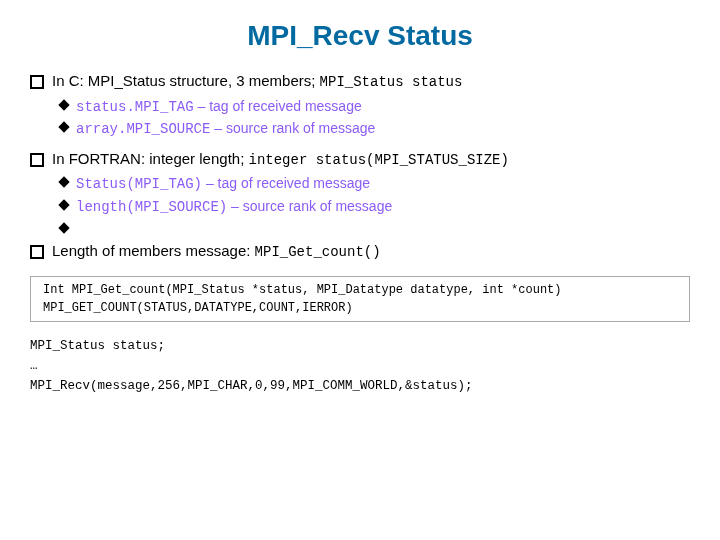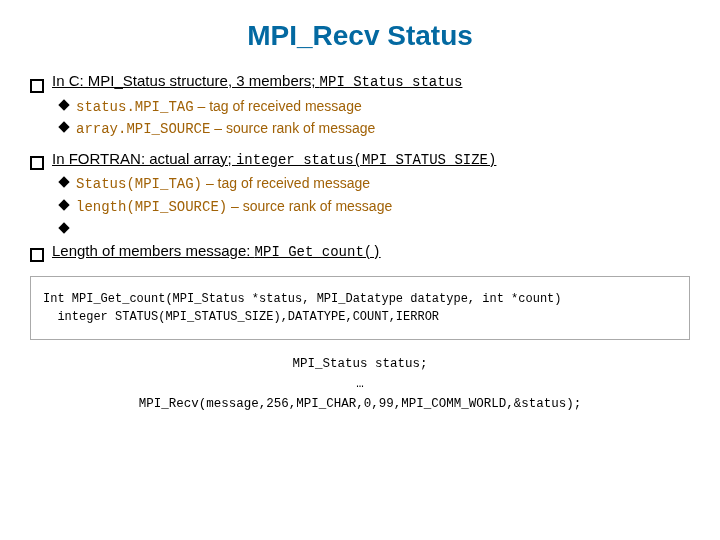--- a/index.html
+++ b/index.html
@@ -16,24 +16,23 @@
       font-size: 28px;
       font-weight: bold;
       margin-bottom: 18px;
       color: #0369a1;
     }
     .bullet-section {
       margin-bottom: 8px;
     }
     .bullet-main {
       display: flex;
-      align-items: flex-end;
+      align-items: center;
       font-size: 15px;
       margin-bottom: 4px;
-      text-decoration: underline;
     }
     .bullet-main .sq {
       display: inline-block;
       width: 14px;
       height: 14px;
       border: 2px solid #000;
       margin-right: 8px;
       margin-top: 2px;
       flex-shrink: 0;
     }
@@ -49,53 +48,52 @@
     .sub-bullets {
       margin-left: 30px;
       margin-top: 3px;
       margin-bottom: 3px;
     }
     .sub-bullet {
       display: flex;
       align-items: flex-start;
       font-size: 14px;
       margin-bottom: 2px;
-      color: #a16207;
+      color: #8b5cf6;
     }
     .sub-bullet .diamond {
       display: inline-block;
       width: 8px;
       height: 8px;
       background: #000;
       transform: rotate(45deg);
       margin-right: 8px;
       margin-top: 4px;
       flex-shrink: 0;
     }
     .sub-bullet-text {
       line-height: 1.4;
       font-size: 14px;
     }
     .code-box {
       border: 1px solid #aaa;
       background: #fff;
-      padding: 13px 12px;
+      padding: 4px 12px;
       font-family: 'Courier New', monospace;
       font-size: 12px;
       line-height: 1.5;
       margin: 14px 0 14px 0;
       color: #000;
     }
     .code-snippet {
       font-family: 'Courier New', monospace;
       font-size: 12.5px;
       line-height: 1.6;
       color: #000;
       margin-top: 12px;
-      text-align: center;
     }
     .code-snippet p {
       margin: 0;
     }
   </style>
 </head>
 <body>
 
 <h1>MPI_Recv Status</h1>
 
@@ -117,21 +115,21 @@
         <span class="diamond"></span>
         <span class="sub-bullet-text"><span class="mono">array.MPI_SOURCE</span> – source rank of message</span>
       </div>
     </div>
   </div>
 
   <div class="bullet-section">
     <div class="bullet-main">
       <span class="sq"></span>
       <span class="bullet-main-text">
-        <span>In FORTRAN: actual array; </span><span class="mono">integer status(MPI_STATUS_SIZE)</span>
+        <span>In FORTRAN: integer length; </span><span class="mono">integer status(MPI_STATUS_SIZE)</span>
       </span>
     </div>
     <div class="sub-bullets">
       <div class="sub-bullet">
         <span class="diamond"></span>
         <span class="sub-bullet-text"><span class="mono">Status(MPI_TAG)</span> – tag of received message</span>
       </div>
       <div class="sub-bullet">
         <span class="diamond"></span>
         <span class="sub-bullet-text"><span class="mono">length(MPI_SOURCE)</span> – source rank of message</span>
@@ -146,21 +144,21 @@
     <div class="bullet-main">
       <span class="sq"></span>
       <span class="bullet-main-text">
         <span>Length of members message: </span><span class="mono">MPI_Get_count()</span>
       </span>
     </div>
   </div>
 
   <div class="code-box">
     <div>Int MPI_Get_count(MPI_Status *status, MPI_Datatype datatype, int *count)</div>
-    <div>&nbsp;&nbsp;integer STATUS(MPI_STATUS_SIZE),DATATYPE,COUNT,IERROR</div>
+    <div>MPI_GET_COUNT(STATUS,DATATYPE,COUNT,IERROR)</div>
   </div>
 
   <div class="code-snippet">
     <p>MPI_Status status;</p>
     <p>…</p>
     <p>MPI_Recv(message,256,MPI_CHAR,0,99,MPI_COMM_WORLD,&amp;status);</p>
   </div>
 
 </div>
 

